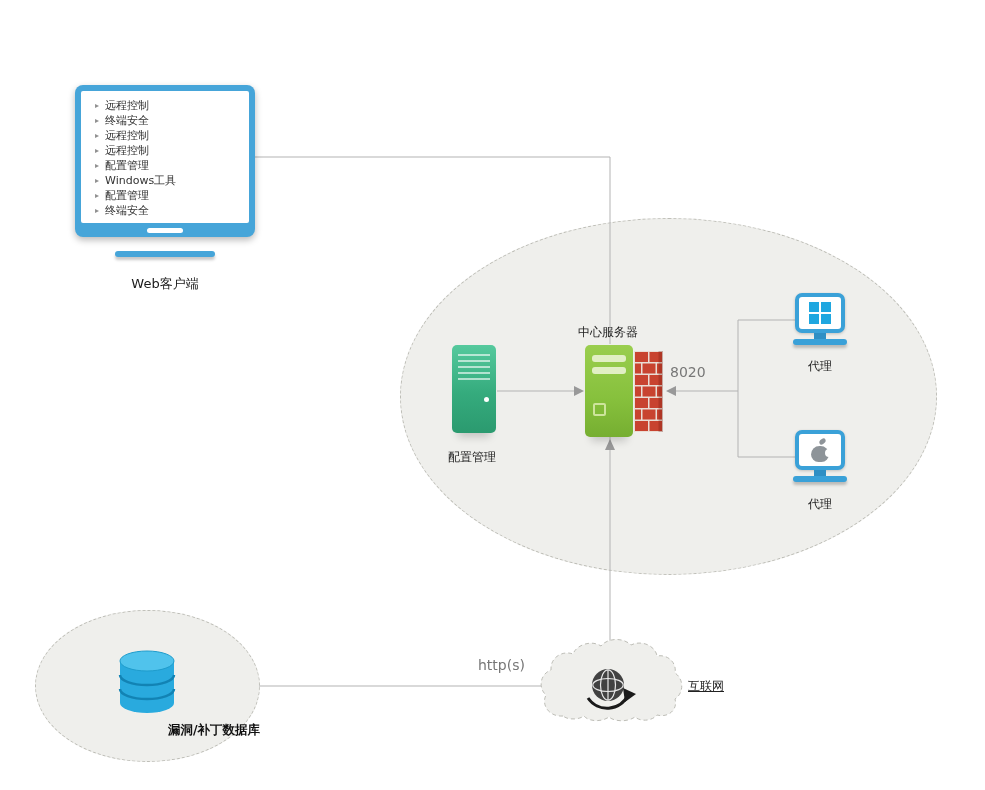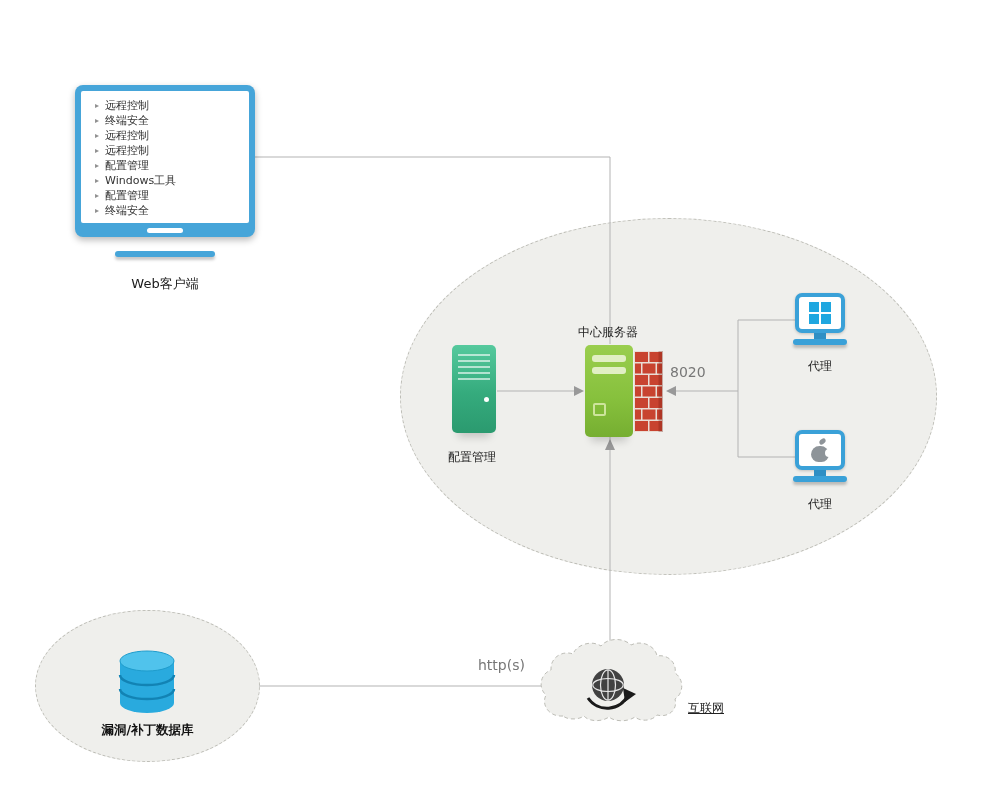--- a/index.html
+++ b/index.html
@@ -74,24 +74,24 @@
                  border-radius:9px 9px 8px 8px; }
   .apple .bite { position:absolute; right:-3px; bottom:5px; width:8px; height:8px; background:#fff; border-radius:50%; }
   .apple .leaf { position:absolute; top:1px; left:9px; width:7px; height:5px; background:#8e9499;
                  border-radius:60% 40% 60% 40%; transform:rotate(-30deg); }
   #agent-win-label { left:794px; top:358px; width:52px; text-align:center; }
   #agent-mac-label { left:794px; top:496px; width:52px; text-align:center; }
 
   
   #site-title { left:35px; top:627px; width:225px; text-align:center; font-size:12.5px; }
   #db-icon { position:absolute; left:117px; top:649px; }
-  #db-label { left:35px; top:722px; width:225px; text-align:center; font-size:12.5px; }
-
-  
-  #internet-label { left:688px; top:700px;text-decoration:underline; }
+  #db-label { left:35px; top:722px; width:225px; text-align:right; font-size:12.5px; }
+
+  
+  #internet-label { left:688px; top:678px;text-decoration:underline; }
   #protocol-label { left:478px; top:657px; }
 </style>
 </head>
 <body>
 
 <div id="stage">
 
   <div id="lan-zone" class="zone"></div>
   <div id="site-zone" class="zone"></div>
 

